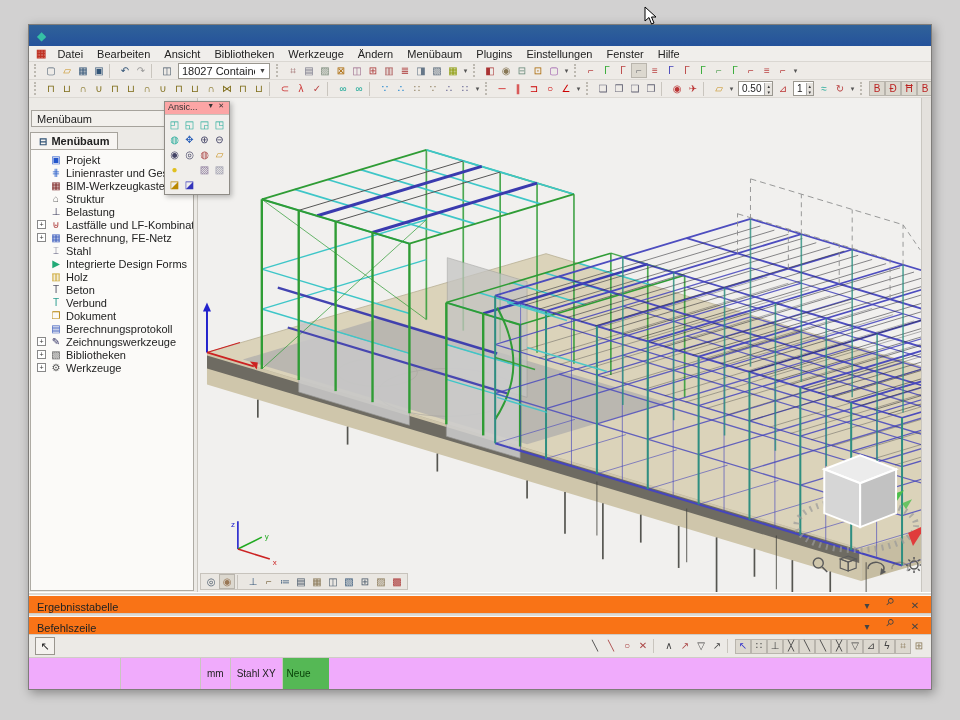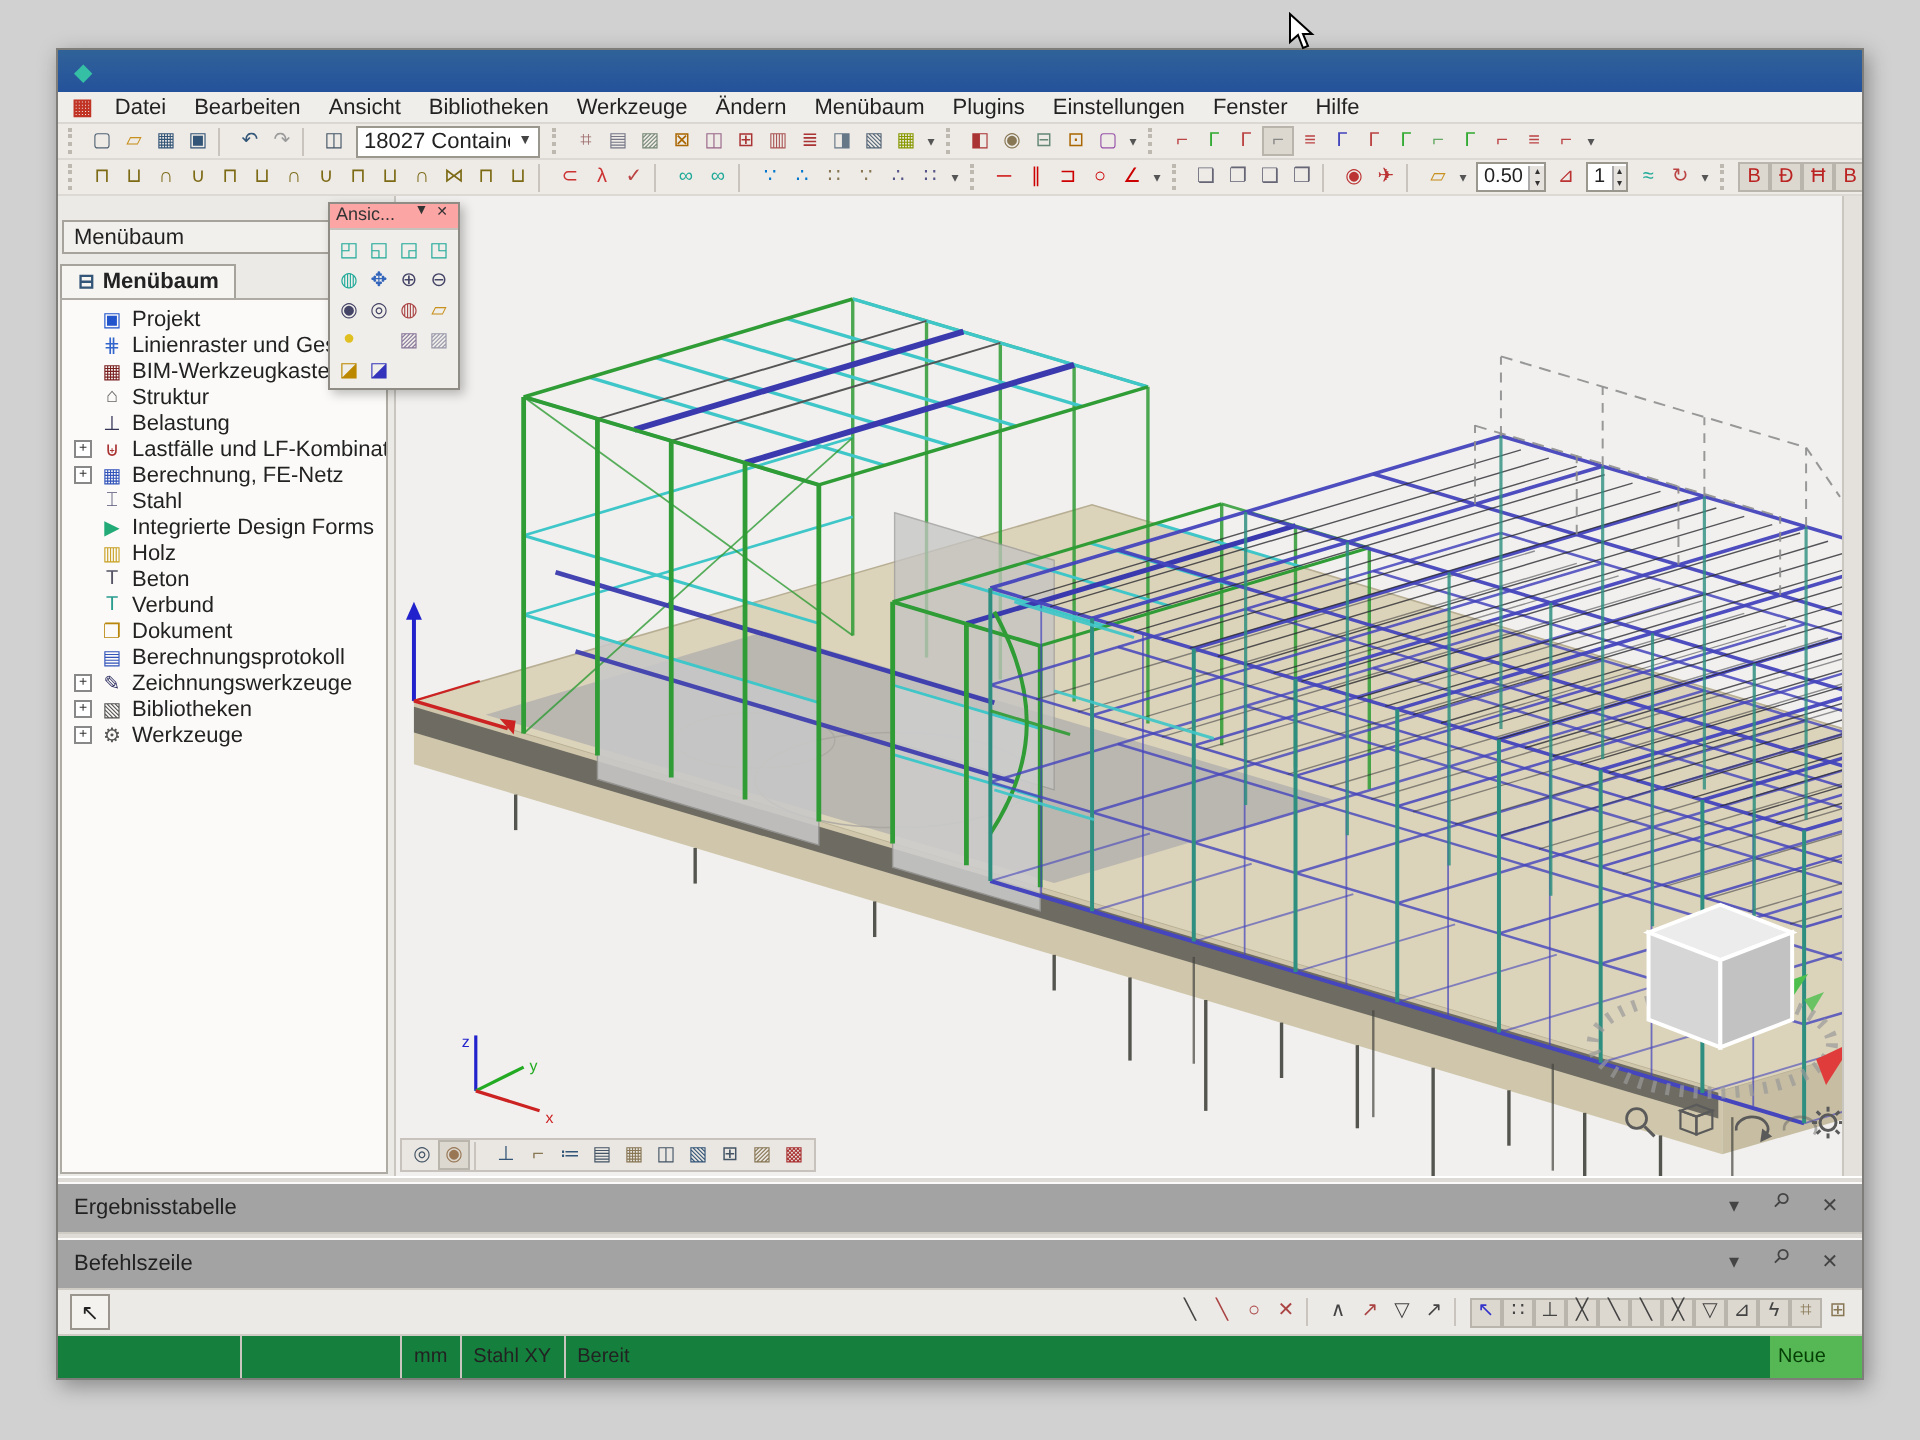--- a/index.html
+++ b/index.html
@@ -38,32 +38,32 @@
   .viewport{flex:1;background:#f1f0ee;position:relative;border-left:1px solid #c9c6c0;min-width:0}
   .vp-strip{position:absolute;left:2px;bottom:2px;height:17px;display:flex;align-items:center;background:#eae7e2;border:1px solid #c7c3bc;padding:0 2px;z-index:4}
   .rstrip{width:10px;background:#e4e1dd;border-left:1px solid #c9c6c0;flex:0 0 auto}
   .palette{position:absolute;left:135px;top:3px;width:66px;background:#f0eeeb;border:1px solid #8f8c86;box-shadow:2px 2px 5px rgba(0,0,0,.25);z-index:6}
   .palette-tb{height:13px;display:flex;align-items:flex-start;background:#fca5a5;border-bottom:1px solid #c6c2bb;padding:0 3px;font-size:9px;color:#333}
   .palette-tb .pt{flex:1;overflow:hidden;white-space:nowrap}
   .palette-tb .pc{font-size:7px;padding:0 2px}
   .palette-grid{display:flex;flex-wrap:wrap;padding:2px}
   .picon{width:15px;height:15px;display:inline-flex;align-items:center;justify-content:center;font-size:10px}
   .splitter{height:3px;background:#dedbd6;border-top:1px solid #fff;flex:0 0 auto}
-  .panel-hdr{height:19px;background:#a3a3a3;border-top:1px solid #fbfaf8;border-bottom:1px solid #cfccc6;display:flex;align-items:center;padding:12px 8px;flex:0 0 auto}
+  .panel-hdr{height:19px;background:#f97316;border-top:1px solid #fbfaf8;border-bottom:1px solid #cfccc6;display:flex;align-items:flex-end;padding:0 8px;flex:0 0 auto}
   .panel-hdr .hic{margin-left:auto;display:flex;gap:8px;color:#444;font-size:9px}
   .panel-hdr .hic span{cursor:default}
   .pin{display:inline-block;transform:rotate(45deg)}
   .split2{height:2px;background:#dedbd6;flex:0 0 auto}
   .cmdbar{height:22px;background:#eceae6;display:flex;align-items:center;padding:0 4px 0 6px;flex:0 0 auto}
   .cursor-btn{width:20px;height:18px;border:1px solid #9a968e;background:#f4f2ee;display:flex;align-items:center;justify-content:center;font-size:11px;color:#222}
   .snaps{margin-left:auto;display:flex;align-items:center}
   .inputrow{height:19px;display:flex;align-items:center;flex:0 0 auto;background:#e8e5e1}
   .inputrow .lsp{width:172px;height:100%;flex:0 0 auto}
   .cmdinput{flex:1;height:17px;background:#fff;border:1px solid #7e7b75;display:flex;align-items:center;padding:0 5px;margin-right:4px;font-weight:bold;color:#111}
-  .statusbar{height:22px;background:#15803d;border-top:1px solid #cfccc6;display:flex;align-items:stretch;font-size:10px;flex:0 0 auto}
+  .statusbar{height:32px;background:#f0abfc;border-top:1px solid #cfccc6;display:flex;align-items:stretch;font-size:10px;flex:0 0 auto}
   .statusbar .cell{border-right:1px solid #c9c5bf;display:flex;align-items:center;padding:0 6px;white-space:nowrap}
   .statusbar .c1{width:92px}.statusbar .c2{width:80px}
   .statusbar .grow{flex:1;border-right:none}
   .newbtn{width:46px;background:#55b855;color:#063f06;font-weight:normal;display:flex;align-items:center;padding:0 4px;overflow:hidden}
   .mousecursor{position:absolute;left:644px;top:6px;z-index:50}
 </style>
 </head>
 <body>
 
 <svg class="mousecursor" width="14" height="20" viewBox="0 0 14 20">
@@ -720,17 +720,16 @@
         <span class="ticon" style="color: rgb(136, 119, 85);">⊞</span>
       </div>
   </div>
 
 
   <div class="statusbar">
     <div class="cell c1"></div>
     <div class="cell c2"></div>
     <div class="cell">mm</div>
     <div class="cell">Stahl XY</div>
-    <div class="cell grow">Bereit</div>
     <div class="newbtn">Neue</div>
   </div>
 
 </div>
 
 </body></html>

